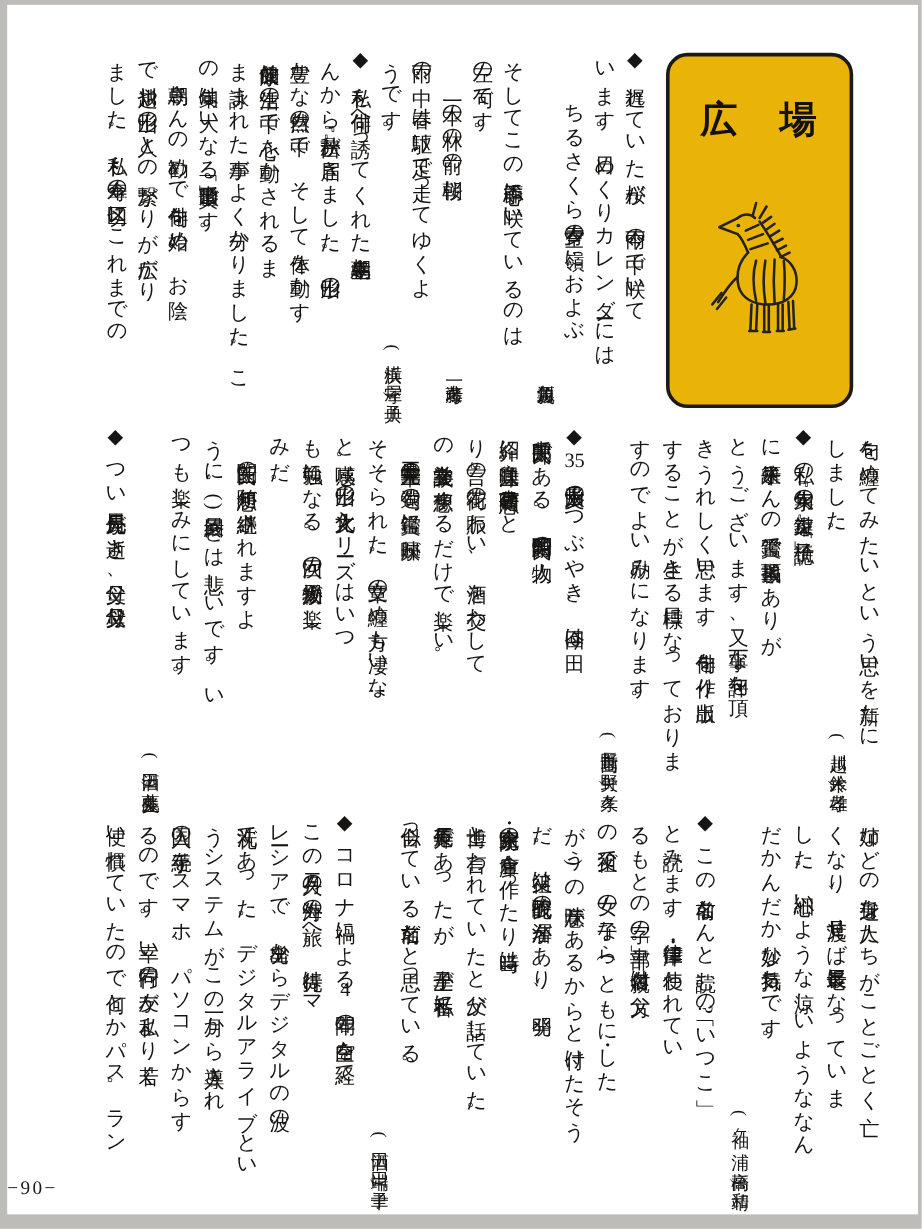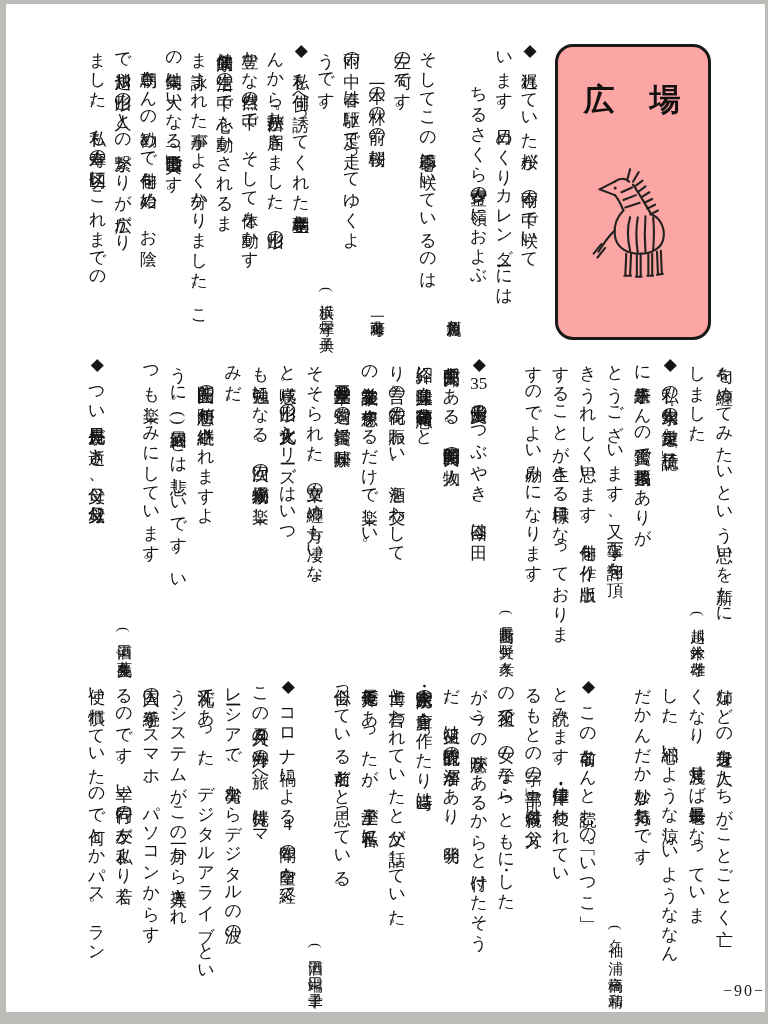--- a/index.html
+++ b/index.html
@@ -37,34 +37,34 @@
     font-size:15px;
     letter-spacing:0.5px;
     white-space:nowrap;
   }
   .attr-paren{bottom:10px;}
   .attr-poem {bottom:32px;}
   .tcy{text-combine-upright:all;}
   
   .title-box{
     position:absolute;left:549px;top:40px;width:150px;height:290px;
-    border:3px solid #1c1a18;border-radius:18px;background:#fca5a5;
+    border:3px solid #1c1a18;border-radius:18px;background:#eab308;
   }
   .title-text{
     margin-top:32px;text-align:center;
     font-size:31px;font-weight:bold;color:#141210;
     letter-spacing:2px;
   }
   .zebra{
     position:absolute;left:50%;top:112px;transform:translateX(-50%);
   }
   
   .page-number{
     position:absolute;left:0;right:0;bottom:12px;
-    text-align:right;font-size:16px;color:#1a1a1a;letter-spacing:2px;
+    text-align:left;font-size:16px;color:#1a1a1a;letter-spacing:2px;
   }
 </style>
 </head>
 <body>
 
 <div class="page">
 
   <div class="title-box">
     <div class="title-text">広　場</div>
     <svg class="zebra" width="96" height="126" viewBox="0 0 100 130" fill="none" stroke="#24221f" stroke-width="2.2" stroke-linecap="round" stroke-linejoin="round">

